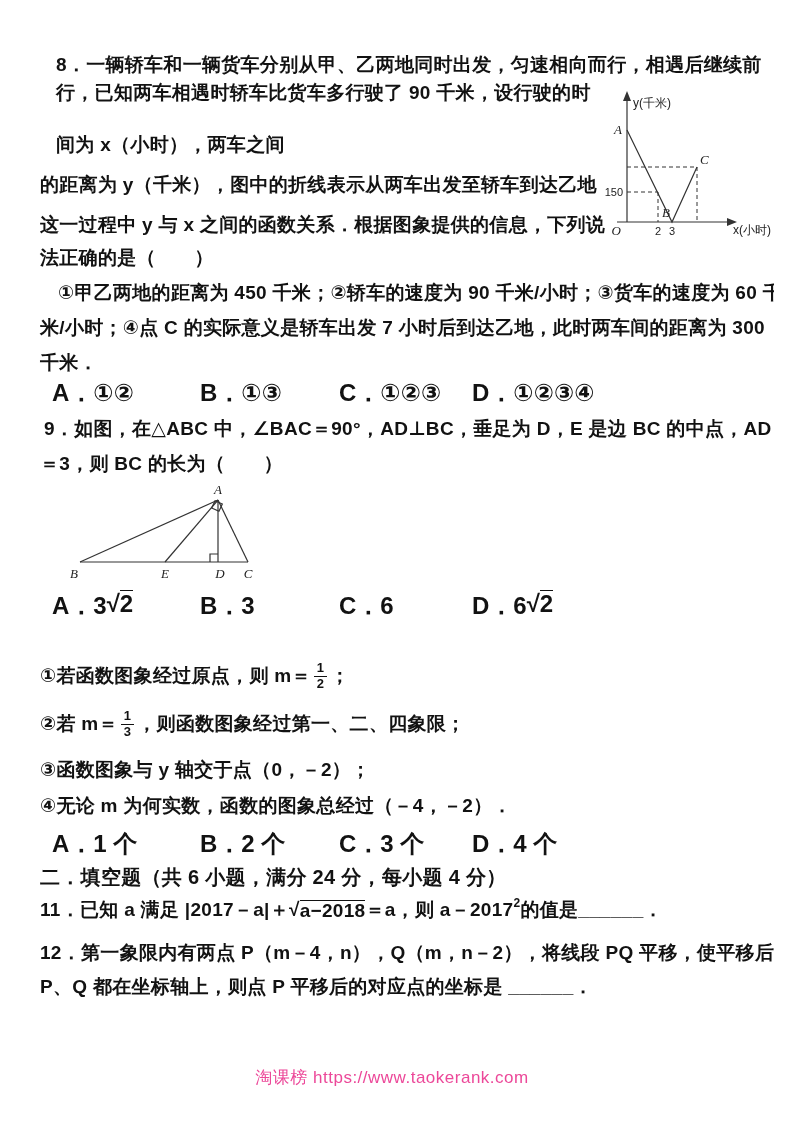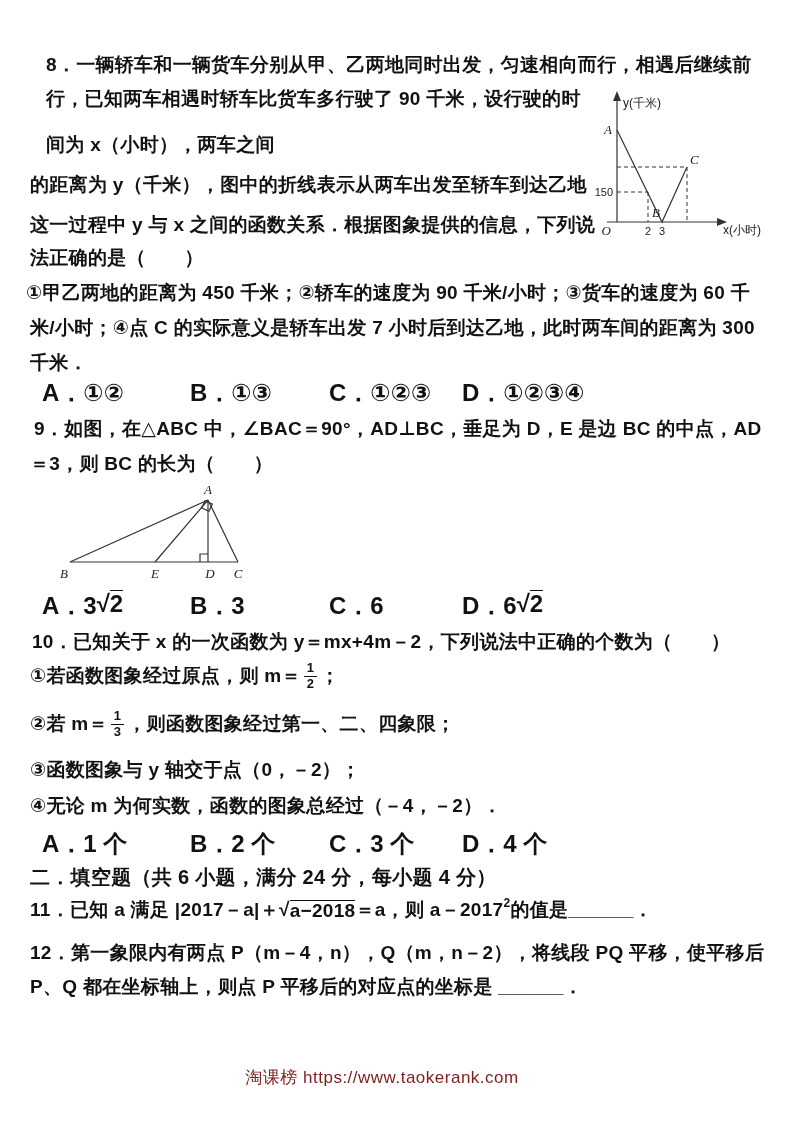--- a/index.html
+++ b/index.html
@@ -1,55 +1,56 @@
 <!DOCTYPE html>
 <html><head>
 <meta charset="utf-8">
 <style>
   html,body{margin:0;padding:0;background:#fff;}
   .page{
     position:relative;width:764px;height:1122px;background:#ffffff;
     font-family:"Liberation Sans","DejaVu Sans",sans-serif;color:#121212;
     overflow:hidden;
+    margin-left:10px;
   }
   .ln{position:absolute;font-size:19px;font-weight:600;line-height:30px;white-space:nowrap;letter-spacing:.3px;}
   .flexln{display:flex;align-items:center;}
   .bold{font-weight:700;font-size:20px;}
   .opts{position:absolute;left:42px;display:flex;font-size:24px;font-weight:600;white-space:nowrap;align-items:flex-end;}
   .opt-a{display:inline-flex;width:148px;}
   .opt-b{display:inline-flex;width:139px;}
   .opt-c{display:inline-flex;width:133px;}
   .opt-d{display:inline-flex;}
   .frac{display:inline-flex;flex-direction:column;align-items:center;font-size:13px;line-height:1.15;margin:0 3px;font-weight:600;}
   .frac .num{border-bottom:1.4px solid #111;padding:0 3px;}
   .rad{font-weight:600;}
   .radicand{border-top:1.6px solid #111;line-height:1.05;display:inline-block;}
   .sup{font-size:12px;position:relative;top:-7px;font-weight:600;}
-  .footer{position:absolute;left:0;top:1066px;width:100%;text-align:center;color:#7f1d1d;font-size:17px;font-weight:400;letter-spacing:.5px;}
+  .footer{position:absolute;left:0;top:1066px;width:100%;text-align:center;color:#ec4899;font-size:17px;font-weight:400;letter-spacing:.5px;}
   svg{position:absolute;overflow:visible;}
   svg line,svg polyline,svg path,svg rect{stroke:#333;fill:none;stroke-width:1.2;}
   svg .dash{stroke-dasharray:4 3;stroke-width:1;}
   svg .arrow{fill:#333;stroke:none;}
   svg text{fill:#222;stroke:none;font-family:"Liberation Serif","DejaVu Serif",serif;}
   svg .var{font-style:italic;font-size:13px;}
   svg .tick{font-size:11px;font-family:"Liberation Sans",sans-serif;}
   svg .axlbl{font-size:12px;font-family:"Liberation Sans",sans-serif;}
 </style>
 </head>
 <body>
 
 <div class="page">
 
   <div class="ln" style="left:46px;top:50px">8．一辆轿车和一辆货车分别从甲、乙两地同时出发，匀速相向而行，相遇后继续前</div>
-  <div class="ln" style="left:46px;top:84px">行，已知两车相遇时轿车比货车多行驶了 90 千米，设行驶的时</div>
+  <div class="ln" style="left:46px;top:78px">行，已知两车相遇时轿车比货车多行驶了 90 千米，设行驶的时</div>
   <div class="ln" style="left:46px;top:130px">间为 x（小时），两车之间</div>
   <div class="ln" style="left:30px;top:170px">的距离为 y（千米），图中的折线表示从两车出发至轿车到达乙地</div>
   <div class="ln" style="left:30px;top:210px">这一过程中 y 与 x 之间的函数关系．根据图象提供的信息，下列说</div>
   <div class="ln" style="left:30px;top:243px">法正确的是（　　）</div>
-  <div class="ln" style="left:26px;top:278px">①甲乙两地的距离为 450 千米；②轿车的速度为 90 千米/小时；③货车的速度为 60 千</div>
+  <div class="ln" style="left:48px;top:278px">①甲乙两地的距离为 450 千米；②轿车的速度为 90 千米/小时；③货车的速度为 60 千</div>
   <div class="ln" style="left:30px;top:313px">米/小时；④点 C 的实际意义是轿车出发 7 小时后到达乙地，此时两车间的距离为 300</div>
   <div class="ln" style="left:30px;top:348px">千米．</div>
 
   <svg style="left:588px;top:88px" width="205" height="155" viewBox="0 0 205 155">
 
     <line x1="29" y1="11" x2="29" y2="134"></line>
     <polygon class="arrow" points="29,3 25,13 33,13"></polygon>
     <line x1="19" y1="134" x2="131" y2="134"></line>
     <polygon class="arrow" points="139,134 129,130 129,138"></polygon>
 
@@ -104,21 +105,20 @@
       </span>
     <span class="opt-b">B．3</span>
     <span class="opt-c">C．6</span>
     <span class="opt-d">
         <span>D．6</span>
         <span class="rad">√</span>
         <span class="radicand">2</span>
       </span>
   </div>
 
-  <div class="ln" style="left:32px;top:627px">10．已知关于 x 的一次函数为 y＝mx+4m－2，下列说法中正确的个数为（　　）</div>
 
   <div class="ln flexln" style="left:30px;top:653px;height:46px">
     <span>①若函数图象经过原点，则 m＝</span>
     <span class="frac">
         <span class="num">1</span>
         <span>2</span>
       </span>
     <span>；</span>
   </div>
 

